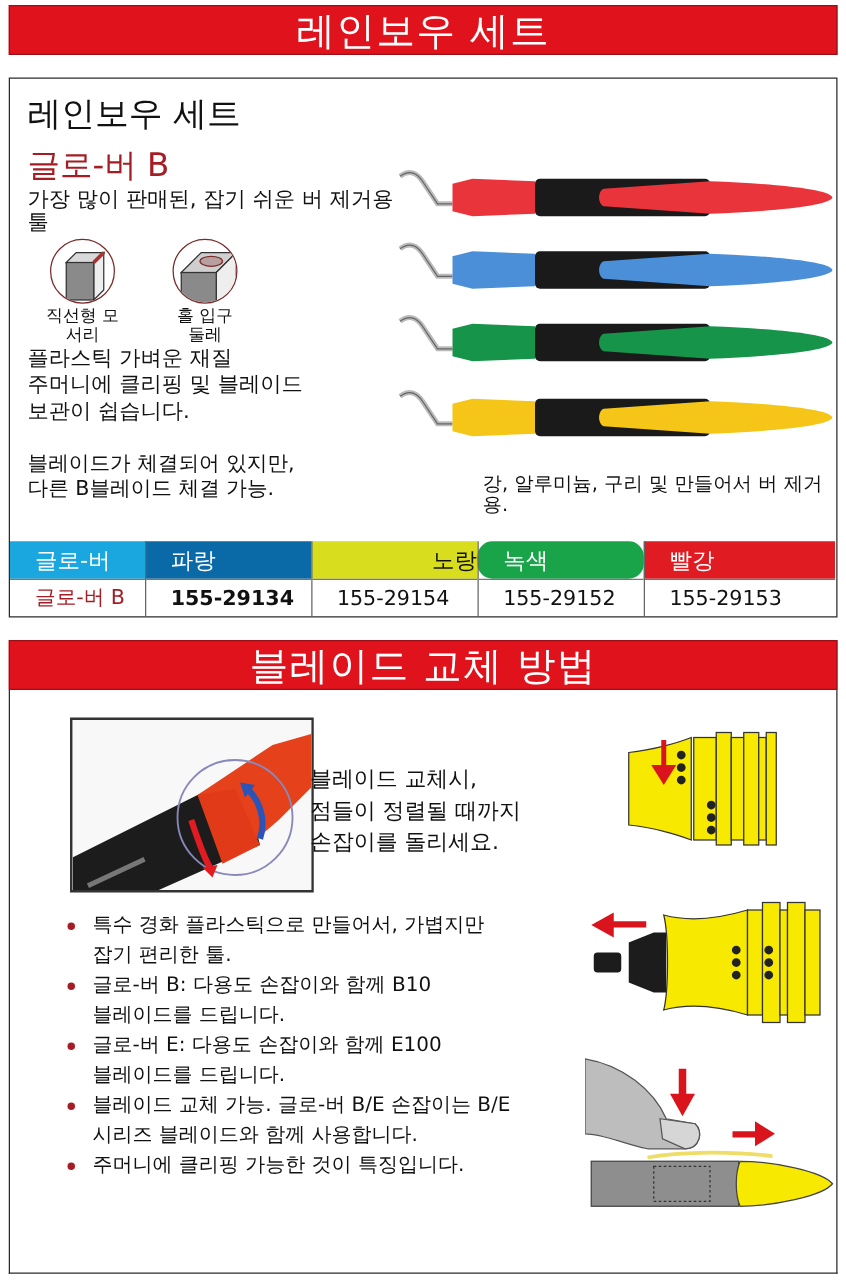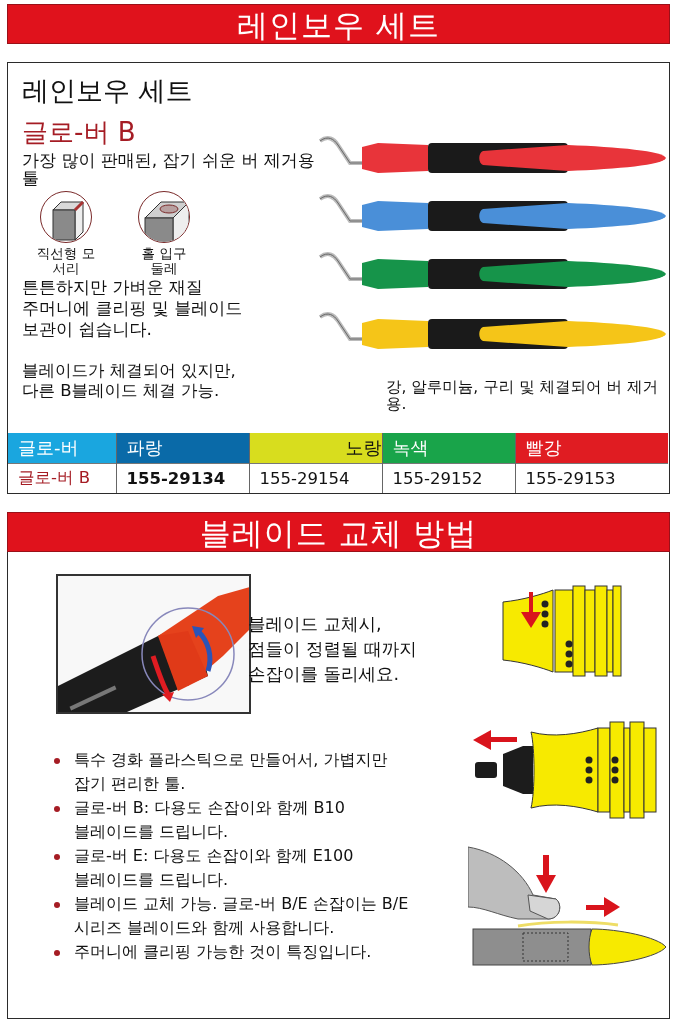--- a/index.html
+++ b/index.html
@@ -33,28 +33,28 @@
   .p1-feat { left: 14px; top: 214px; font-size: 17px; line-height: 21px; width: 300px; }
   .p1-note { left: 14px; top: 298px; width: 310px; font-size: 16.5px; line-height: 20px; }
   .p1-note .big { font-size: 21px; }
   .p1-use { left: 378px; top: 316px; width: 280px; font-size: 15.5px; line-height: 17px; }
 
   
   .tool { position: absolute; left: 310px; width: 350px; height: 44px; }
 
   
   .tbl { position: absolute; left: 0; top: 370px; width: 660px; border-collapse: collapse; }
-  .tbl td { height: 30px; padding-left: 10px; font-size: 16.5px; border-right: 1px solid #666; }
+  .tbl td { height: 30px; padding-left: 20px; font-size: 16.5px; border-right: 1px solid #666; }
   .tbl tr.head td { color: #fff; font-size: 18px; }
   .tbl tr.row td { border-top: 1px solid #777; color: #111; }
 
   
   .photo { left: 48px; top: 22px; width: 195px; height: 140px; border: 2px solid #333; overflow: hidden; background: #fafafa; }
   .instr { left: 240px; top: 60px; font-size: 17.5px; line-height: 25px; width: 220px; }
-  .bullets { left: 40px; top: 196px; width: 420px; list-style: none; }
+  .bullets { left: 40px; top: 176px; width: 420px; list-style: none; }
   .bullets li { position: relative; padding-left: 26px; font-size: 16px; line-height: 24px; }
   .bullets li::before {
     content: ""; position: absolute; left: 6px; top: 10px; width: 6px; height: 6px;
     border-radius: 50%; background: #a51c24;
   }
 </style>
 </head>
 <body>
 
 <div id="banner1" class="banner">레인보우 세트</div>
@@ -83,21 +83,21 @@
   <div class="abs icon-cap" style="left:18px; top:183px;">
     <div>직선형 모</div>
     <div>서리</div>
   </div>
   <div class="abs icon-cap" style="left:116px; top:183px;">
     <div>홀 입구</div>
     <div>둘레</div>
   </div>
 
   <div class="abs p1-feat">
-    <div>튼튼하지만 가벼운 재질</div>
+    <div>플라스틱 가벼운 재질</div>
     <div>주머니에 클리핑 및 블레이드</div>
     <div>보관이 쉽습니다.</div>
   </div>
 
   <div class="abs p1-note">
     <div>블레이드가 체결되어 있지만,</div>
     <div>다른 B블레이드 체결 가능.</div>
   </div>
 
   <div class="tool" style="top:70px;">
@@ -130,29 +130,29 @@
   <div class="tool" style="top:246px;">
     <svg width="350" height="44" viewBox="0 0 350 44">
       <path d="M2,8 C10,2 16,6 20,12 L32,30 L44,30" fill="none" stroke="#bbb" stroke-width="4"></path>
       <path d="M2,8 C10,2 16,6 20,12 L32,30 L44,30" fill="none" stroke="#666" stroke-width="1"></path>
       <path d="M44,14 L60,10 L110,12 L110,38 L60,40 L44,36 Z" fill="#f5c518"></path>
       <rect x="110" y="10" width="140" height="30" rx="4" fill="#1a1a1a"></rect>
       <path d="M165,18 L250,12 C300,14 345,18 348,25 C345,32 300,36 250,38 L165,32 C160,30 160,20 165,18 Z" fill="#f5c518"></path>
     </svg>
   </div>
 
-  <div class="abs p1-use">강, 알루미늄, 구리 및 체결되어 버 제거용.</div>
+  <div class="abs p1-use">강, 알루미늄, 구리 및 만들어서 버 제거용.</div>
 
   <table class="tbl">
     <tbody>
         <tr class="head">
       <td style="background:#1aa6df; width:108px;">글로-버</td>
       <td style="background:#0a6aa8; width:133px;">파랑</td>
       <td style="background:#d8dd1e; color:#111; width:133px;text-align:right;">노랑</td>
-      <td style="background:#19a44a; width:133px;">녹색</td>
+      <td style="background:#19a44a; width:133px;border-radius:12px;">녹색</td>
       <td style="background:#e01c22; border-right:none;">빨강</td>
     </tr>
     <tr class="row">
       <td style="color:#a51c24;">글로-버 B</td>
       <td style="font-weight:bold;">155-29134</td>
       <td>155-29154</td>
       <td>155-29152</td>
       <td style="border-right:none;">155-29153</td>
     </tr>
   </tbody>

